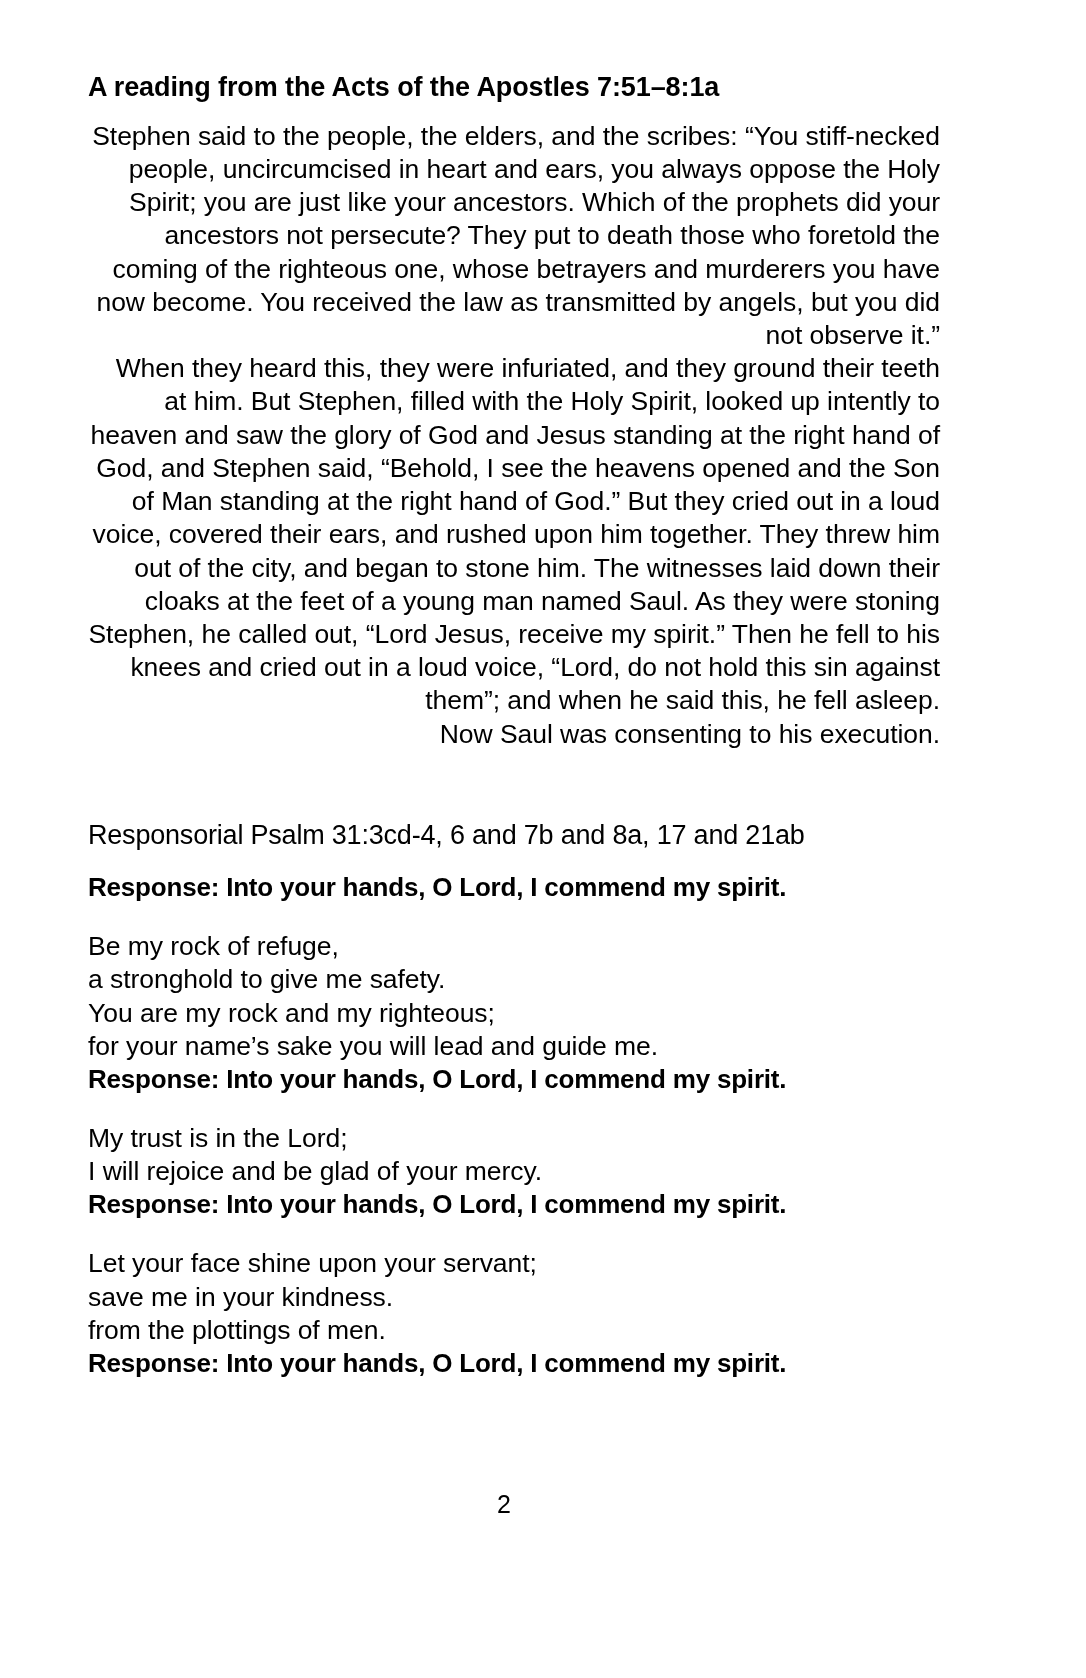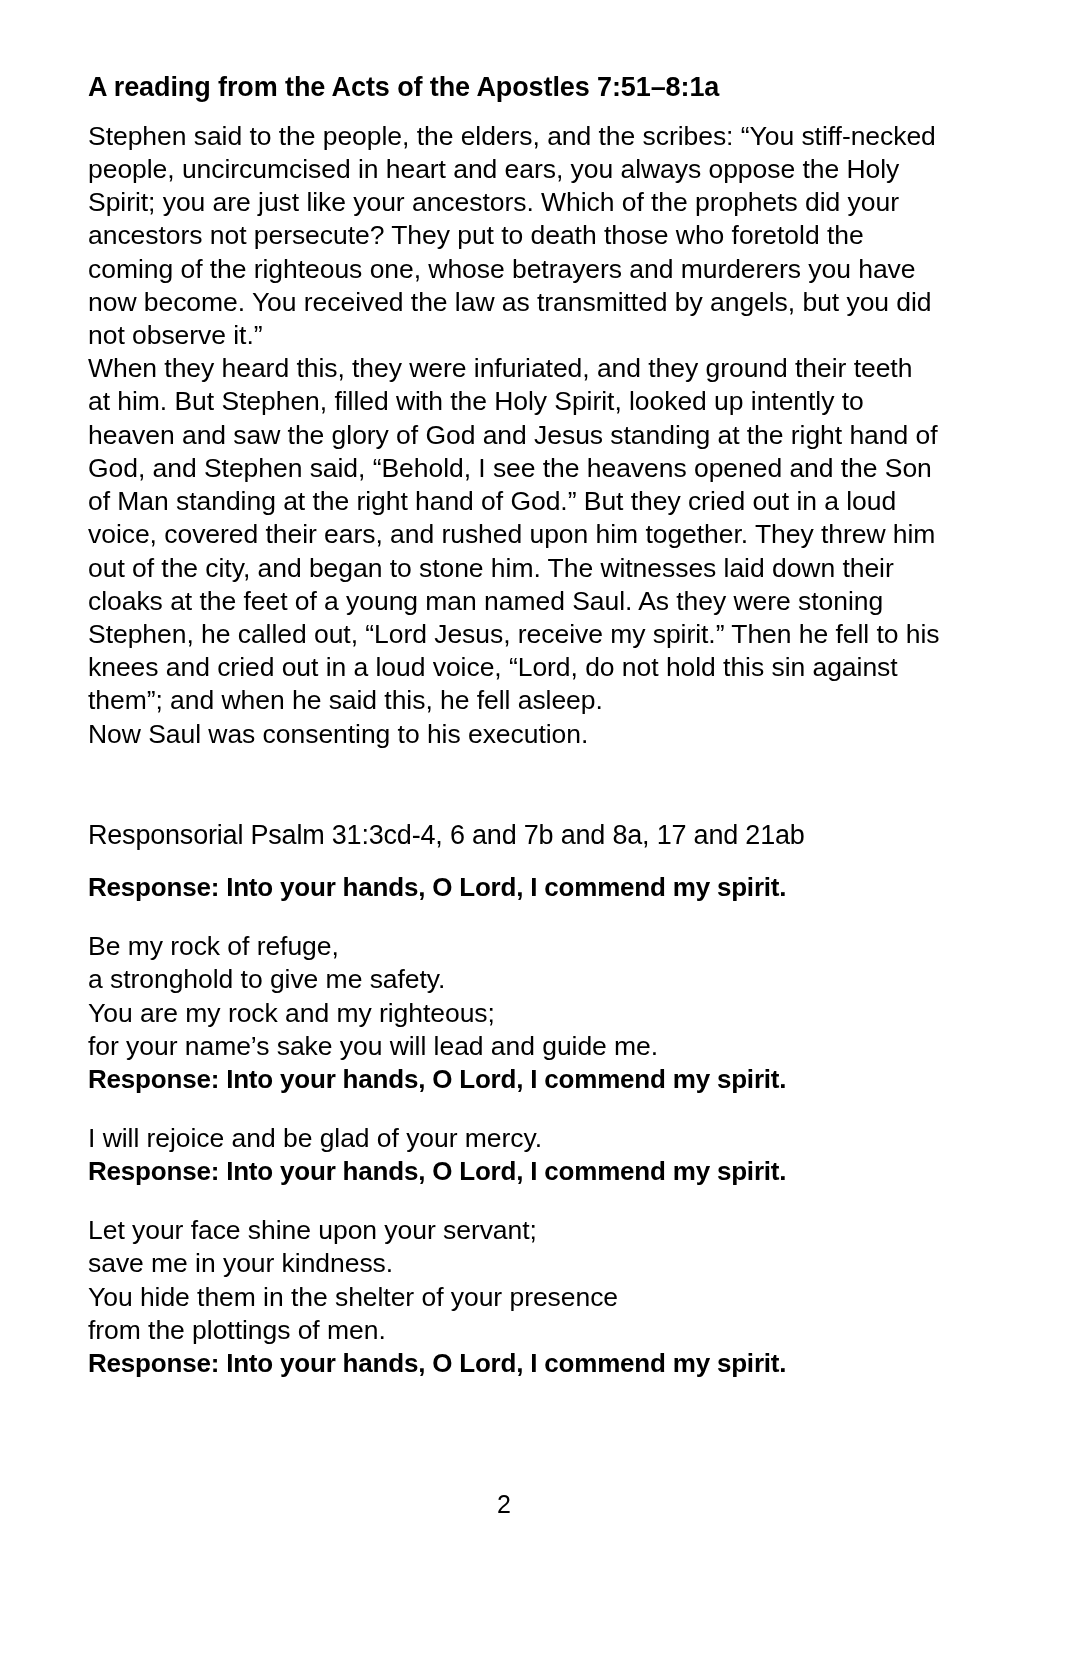--- a/index.html
+++ b/index.html
@@ -30,20 +30,21 @@
     font-weight: bold;
     line-height: 1.18;
     letter-spacing: -0.1px;
     margin: 0 0 16px 0;
   }
   .reading-body {
     font-size: 26.5px;
     line-height: 33.2px;
     margin: 0;
     letter-spacing: -0.05px;
+    text-align: right;
   }
   .reading-body .para-break {
     display: block;
   }
   .word-of-lord {
     font-size: 26.5px;
     line-height: 33.2px;
     margin: 22px 0 0 0;
     letter-spacing: -0.05px;
   }
@@ -108,28 +109,28 @@
 
     <p class="stanza">
       <span class="vline">Be my rock of refuge,</span>
       <span class="vline">a stronghold to give me safety.</span>
       <span class="vline">You are my rock and my righteous;</span>
       <span class="vline">for your name’s sake you will lead and guide me.</span>
       <span class="stanza-response">Response: Into your hands, O Lord, I commend my spirit.</span>
     </p>
 
     <p class="stanza">
+      <span class="vline">My trust is in the Lord;</span>
       <span class="vline">I will rejoice and be glad of your mercy.</span>
       <span class="stanza-response">Response: Into your hands, O Lord, I commend my spirit.</span>
     </p>
 
     <p class="stanza">
       <span class="vline">Let your face shine upon your servant;</span>
       <span class="vline">save me in your kindness.</span>
-      <span class="vline">You hide them in the shelter of your presence</span>
       <span class="vline">from the plottings of men.</span>
       <span class="stanza-response">Response: Into your hands, O Lord, I commend my spirit.</span>
     </p>
 
   </div>
 
   <div class="page-number">2</div>
 </div>
 
 </body></html>

